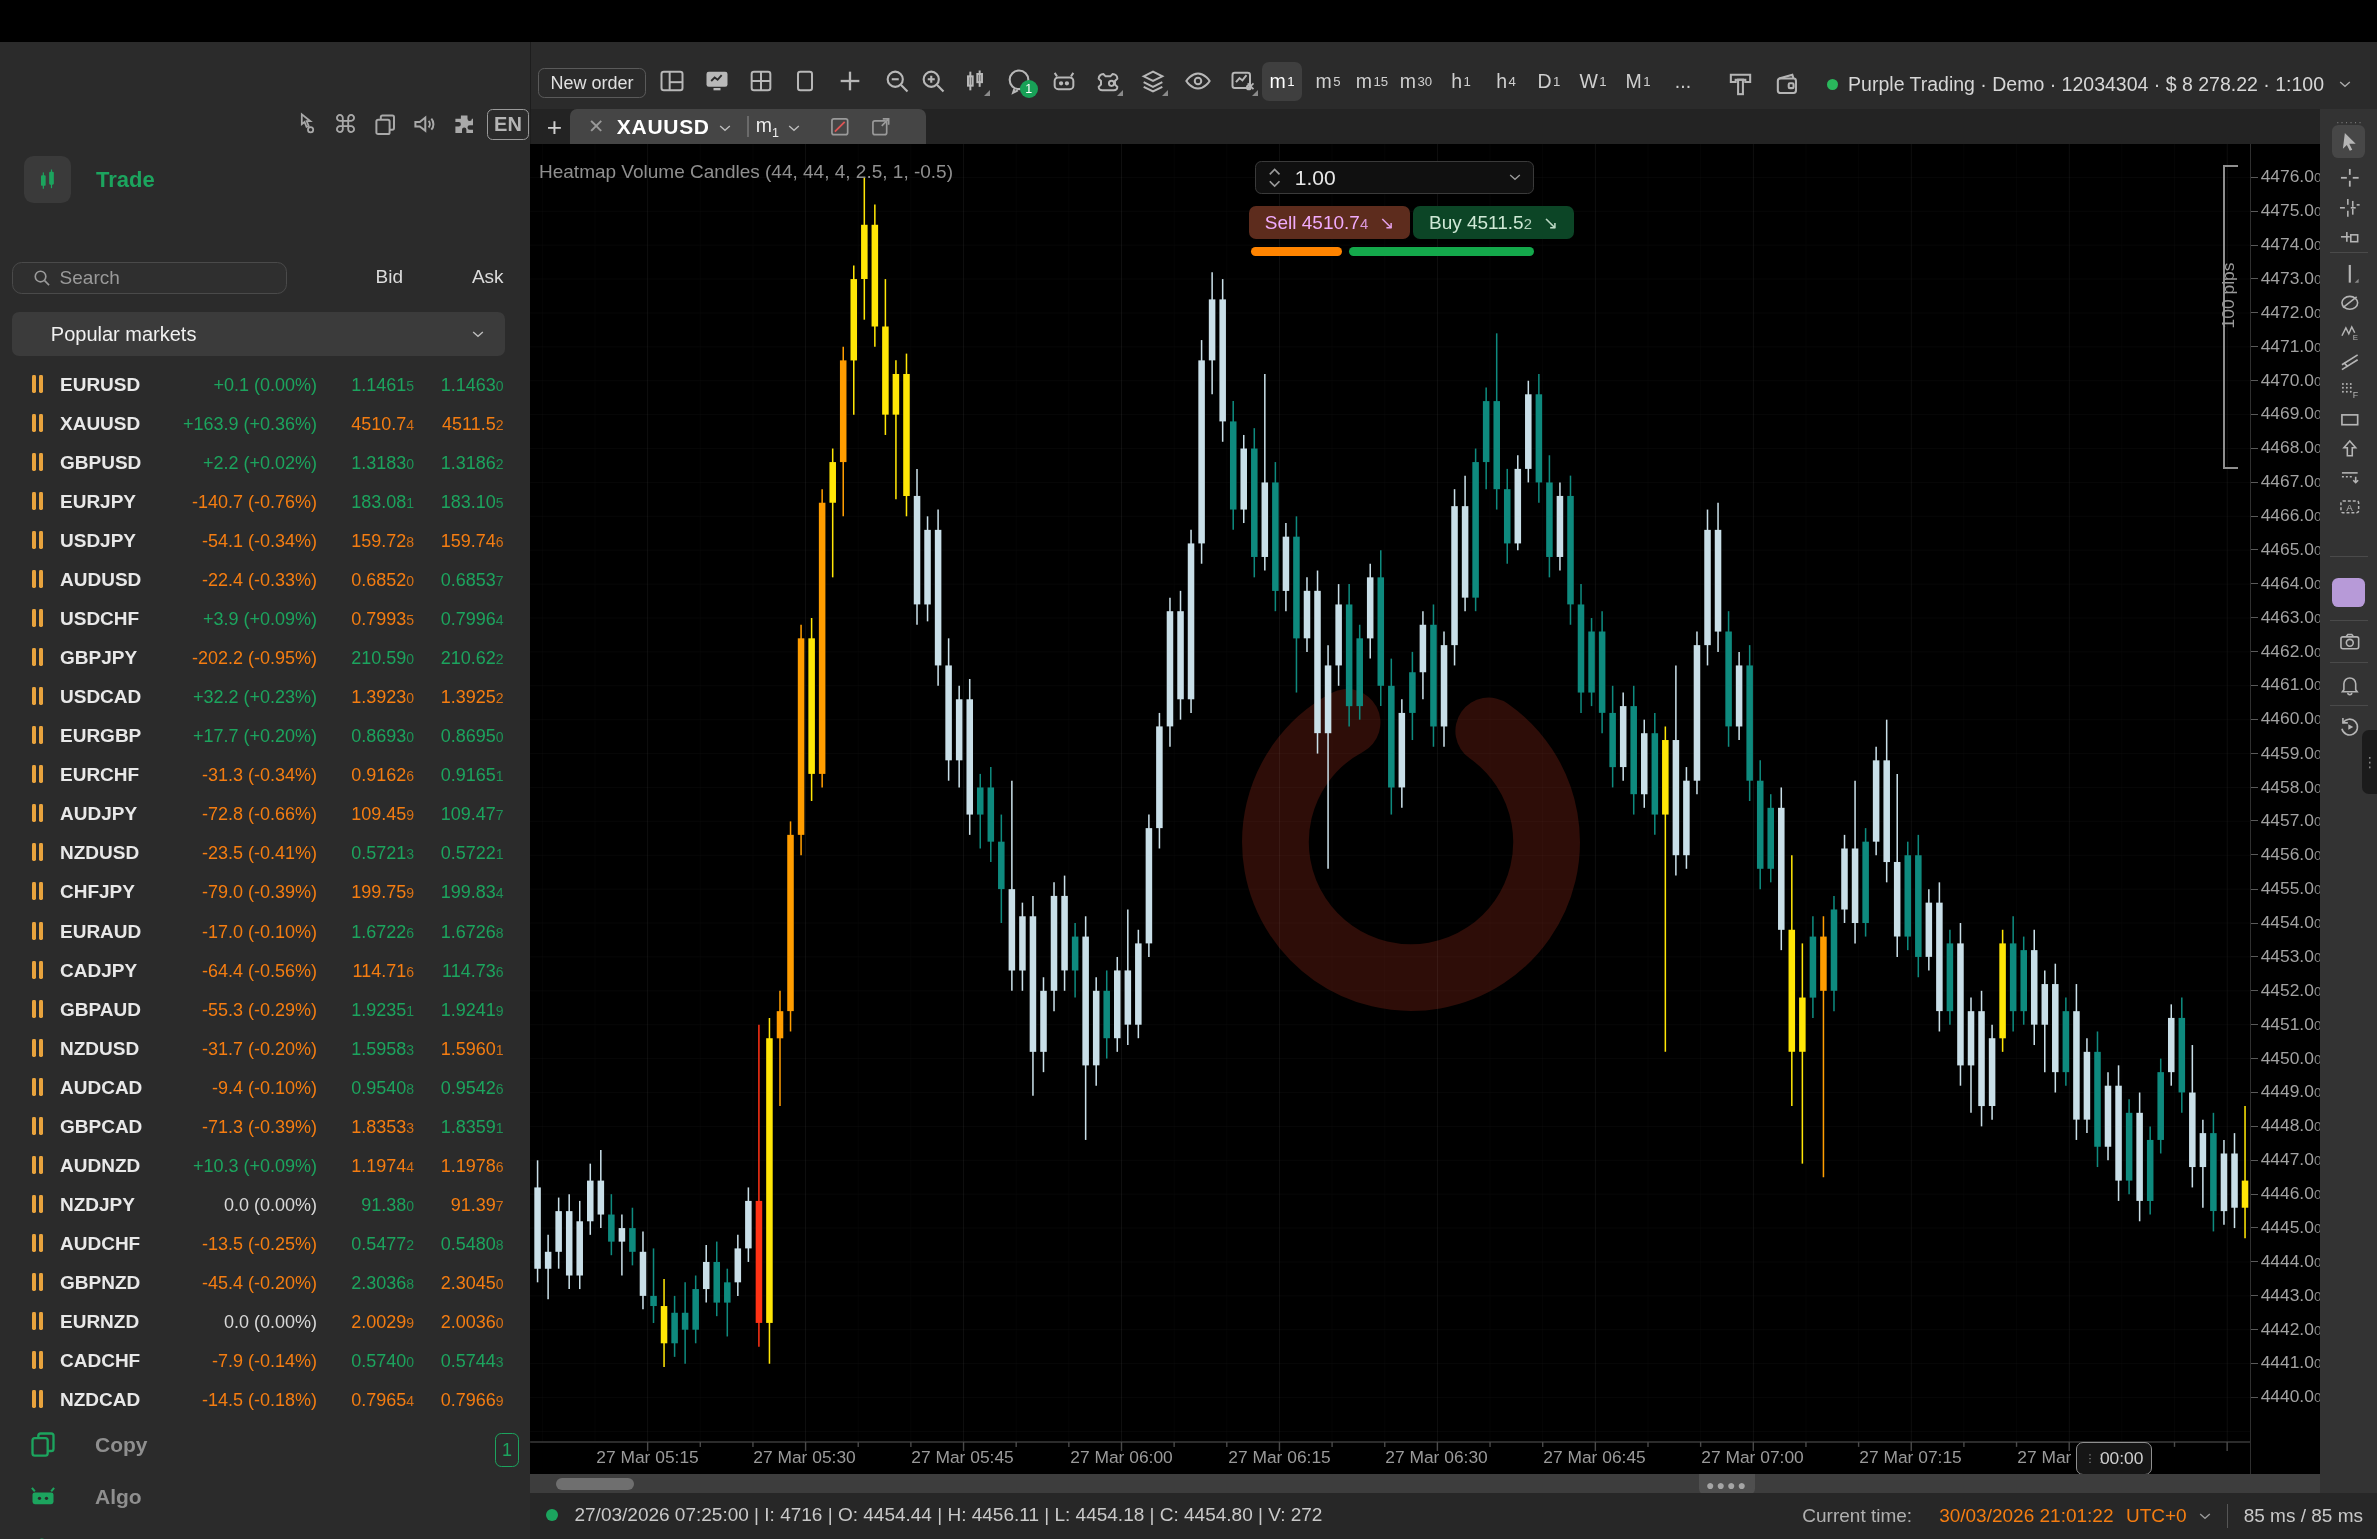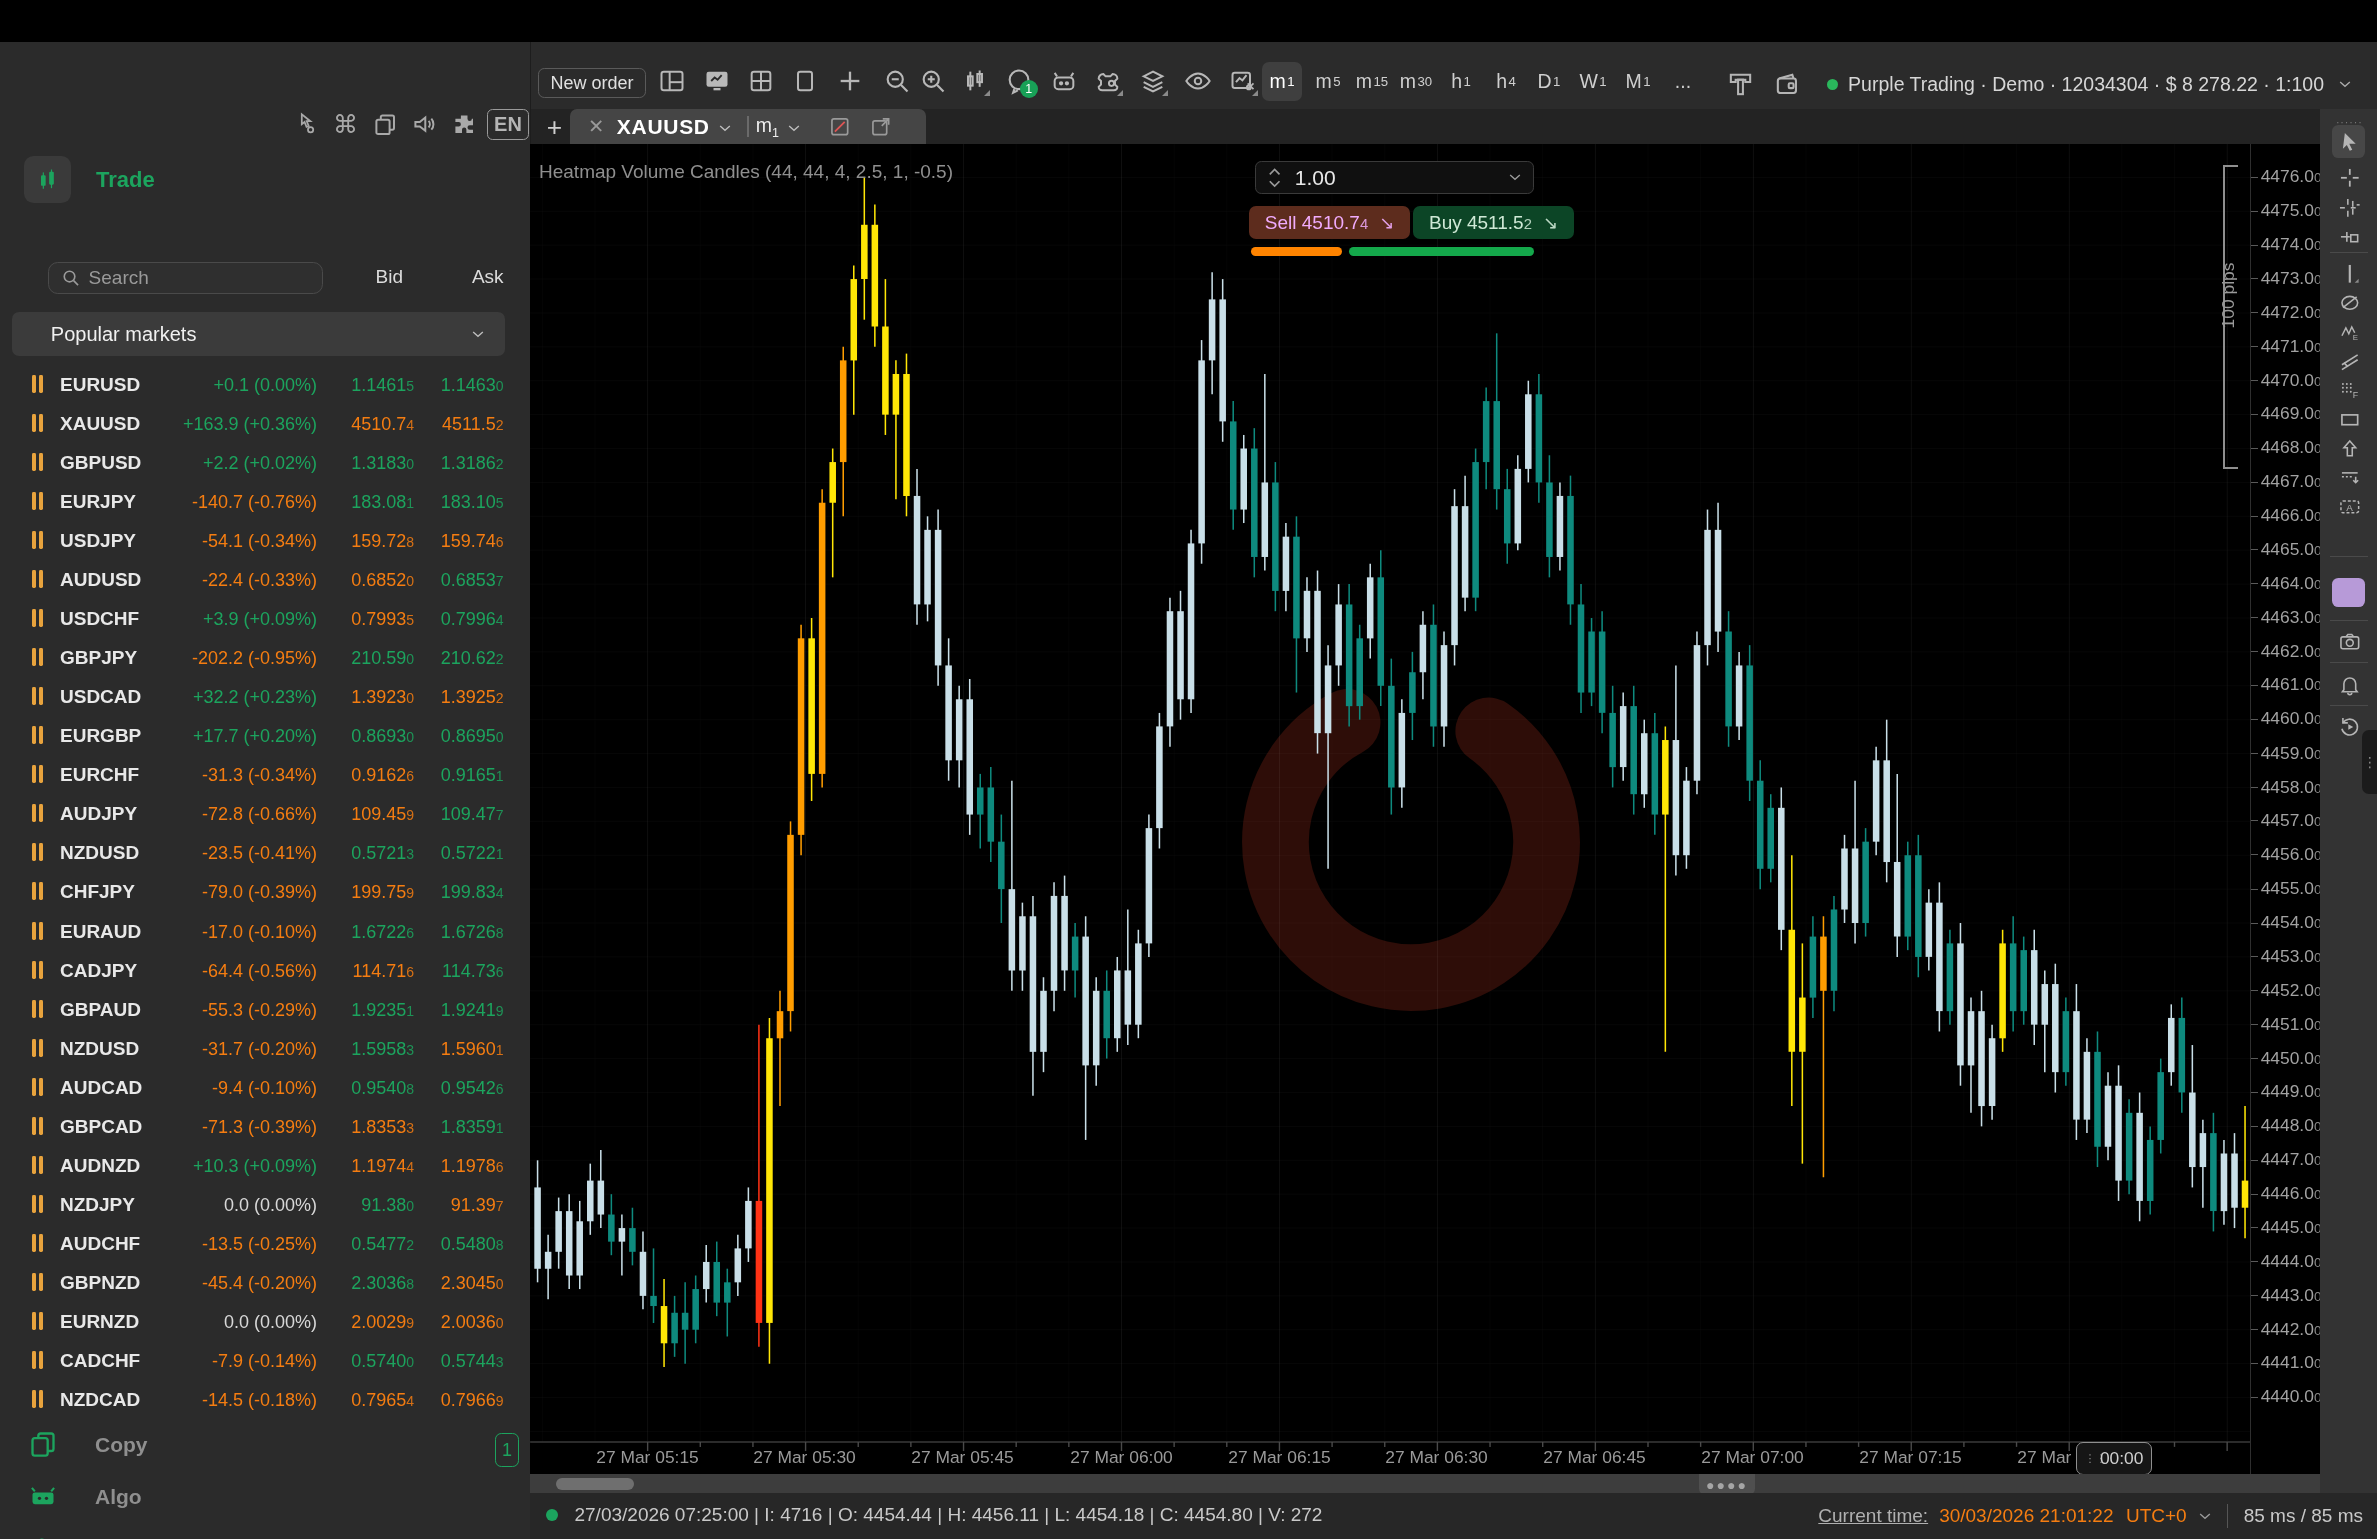--- a/index.html
+++ b/index.html
@@ -21,21 +21,21 @@
   .sm{font-size:78%;opacity:.85;}
   
   .sb-ic{position:absolute;top:67px;width:31px;height:31px;color:#a9a9a9;display:flex;align-items:center;justify-content:center;}
   .sb-ic svg{width:26.4px;height:26.4px;}
   #en-badge{left:487px;top:67px;width:40px;height:29px;border:1.4px solid #9a9a9a;border-radius:5.6px;color:#b5b5b5;font-size:20px;font-weight:bold;display:flex;align-items:center;justify-content:center;}
   #trade-logo{left:24px;top:114px;width:47px;height:47px;background:#3a3a3a;border-radius:9.7px;display:flex;align-items:center;justify-content:center;}
   #trade-title{left:96px;top:125px;font-size:22px;font-weight:bold;color:#1ca45e;}
   #seg{left:11.8px;top:174px;width:493px;height:31px;background:#3b3b3b;border-radius:15.3px;display:flex;}
   .seg-item{flex:1;display:flex;align-items:center;justify-content:center;font-size:19px;color:#e2e2e2;border-radius:15.3px;}
   .seg-item.active{background:#6f6f6f;color:#fff;}
-  #search{left:11.8px;top:220px;width:275px;height:32px;background:#2f2f2f;border:1.4px solid #4a4a4a;border-radius:9.7px;display:flex;align-items:center;padding:0 12px;box-sizing:border-box;color:#9a9a9a;margin-left:36px;}
+  #search{left:11.8px;top:220px;width:275px;height:32px;background:#2f2f2f;border:1.4px solid #4a4a4a;border-radius:9.7px;display:flex;align-items:center;padding:0 19px;box-sizing:border-box;color:#9a9a9a;}
   #search span{font-size:19px;margin-left:8.3px;}
   .colhead{top:224px;font-size:19px;color:#dcdcdc;}
   #popular{left:11.8px;top:270px;width:493px;height:44px;background:#3b3b3b;border-radius:7px;display:flex;align-items:center;padding:0 19.5px 0 39px;box-sizing:border-box;}
   #popular span{font-size:20px;color:#f0f0f0;flex:1;}
   .wrow{position:absolute;left:0;width:530px;height:39px;}
   .wrow .pause{position:absolute;left:32px;top:10.4px;width:12.5px;height:18px;}
   .pause i{position:absolute;top:0;width:3.5px;height:18px;background:#e8a33d;border-radius:1.4px;}
   .pause i:nth-child(2){left:7px;}
   .wrow .sym{position:absolute;left:60px;top:9px;font-size:19px;font-weight:bold;color:#e8e8e8;}
   .wrow .chg{position:absolute;right:213px;top:9.7px;font-size:18px;}
@@ -83,21 +83,21 @@
   .tlabel{position:absolute;top:1447px;width:125px;text-align:center;font-size:17.4px;color:#9a9a9a;}
   #time-badge{left:2076px;top:1442px;width:74px;height:31px;background:#161616;border:1.4px solid #8f8f8f;border-radius:7px;display:flex;align-items:center;justify-content:center;color:#cfcfcf;font-size:17.4px;}
   #time-badge .grip{width:8.3px;margin-right:7px;color:#8f8f8f;font-size:11px;line-height:4.9px;}
   
   #hthumb{left:556px;top:1478px;width:78px;height:11.8px;background:#6f6f6f;border-radius:6.3px;}
   #dots-tab{left:1699px;top:1474px;width:56px;height:21px;background:#4f4f4f;border-radius:0 0 6.3px 6.3px;display:flex;align-items:center;justify-content:center;color:#a5a5a5;font-size:14px;letter-spacing:2.1px;}
   
   #ohlc{left:546px;top:1504px;display:flex;align-items:center;font-size:19px;color:#c9c9c9;}
   #ohlc .dot{width:11.8px;height:11.8px;border-radius:50%;background:#1ca45e;margin-right:16.7px;}
   #curtime{top:1504px;right:14px;display:flex;align-items:center;font-size:19px;}
-  #curtime .lbl{color:#b0b0b0;margin-right:11px;text-decoration:underline;}
+  #curtime .lbl{color:#b0b0b0;margin-right:27px;}
   #curtime .val{color:#f57d11;}
   #curtime .tz{color:#f57d11;margin-left:12.5px;}
   #curtime .sep{width:1.4px;height:23.6px;background:#555;margin:0 15.3px;}
   #curtime .lat{color:#c9c9c9;}
   
   .rt{position:absolute;left:2334px;width:31px;height:26.4px;color:#b5b5b5;display:flex;align-items:center;justify-content:center;}
   .rt svg{width:23.6px;height:23.6px;}
   .rt.btn{background:#474747;border-radius:6.3px;width:33px;height:33px;left:2332px;}
   .rt-div{position:absolute;left:2330px;width:38px;height:1.4px;background:#4a4a4a;}
   #swatch{left:2332px;top:578px;width:33px;height:29px;background:#b79ad8;border-radius:6.3px;}

